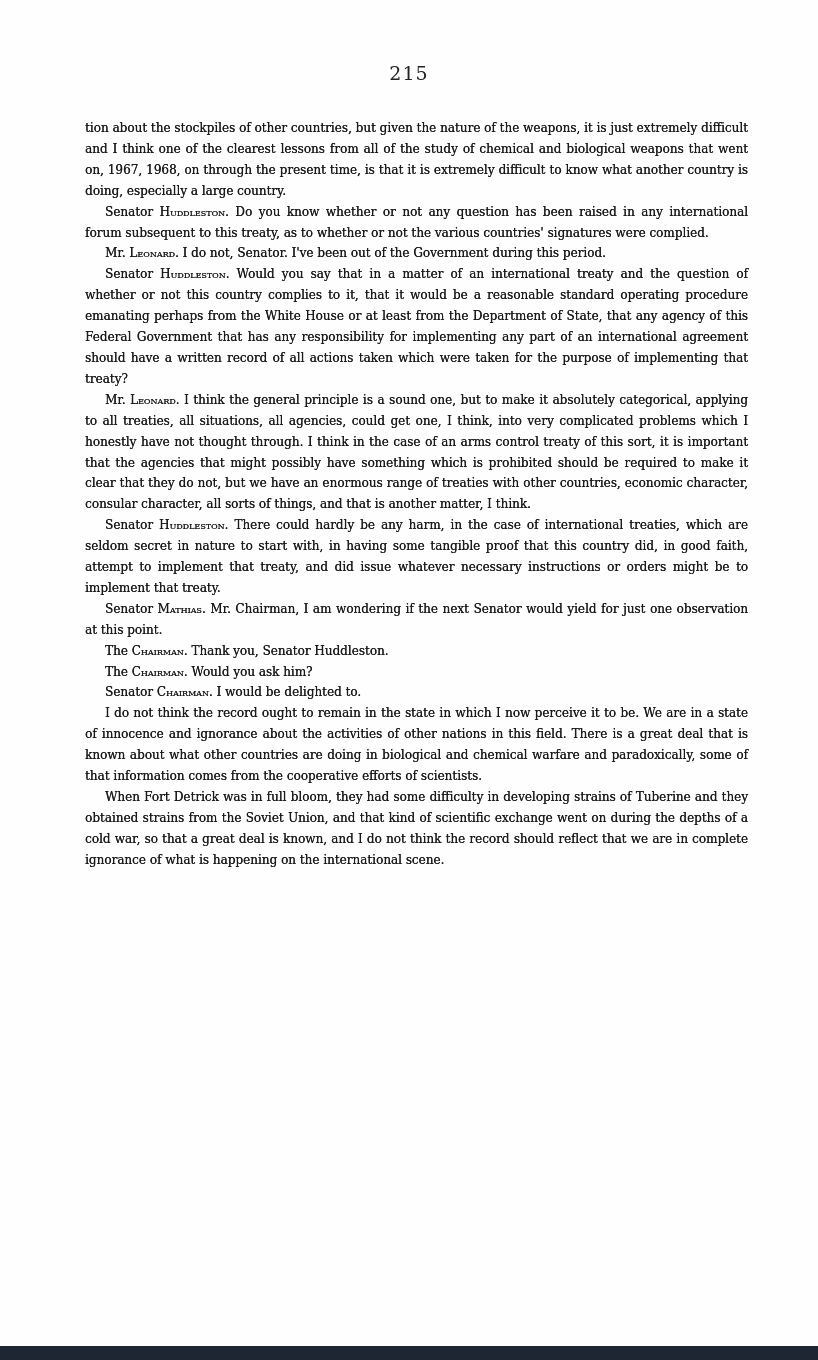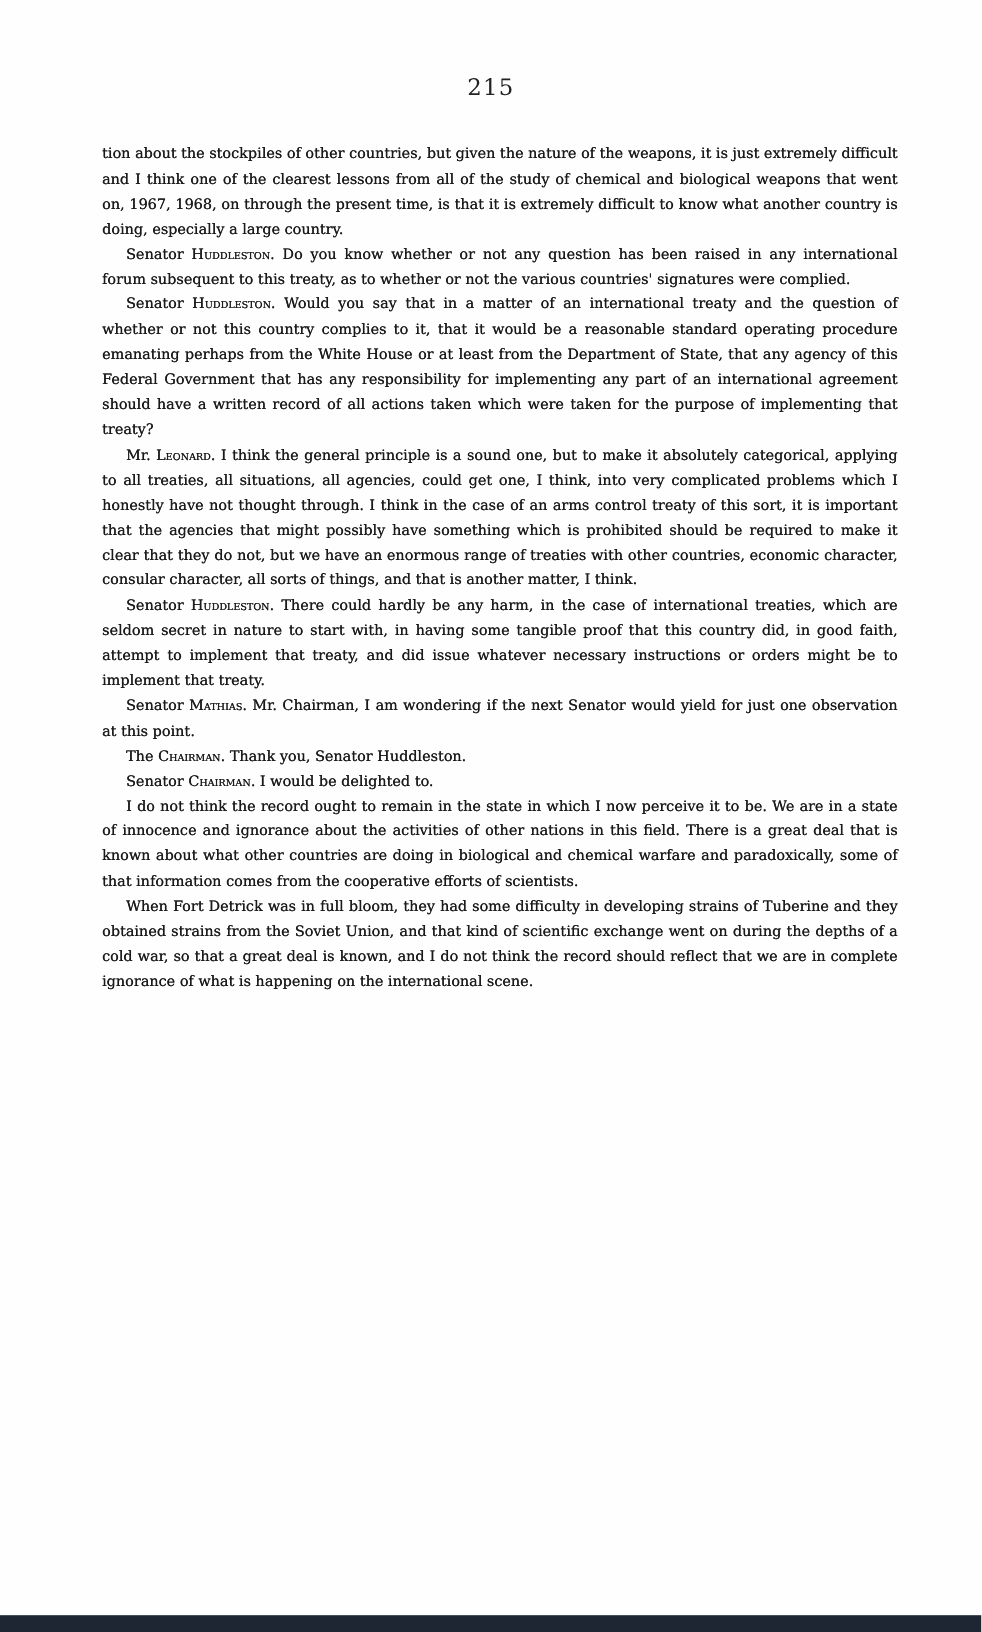--- a/index.html
+++ b/index.html
@@ -58,24 +58,26 @@
 </style>
 </head>
 <body>
 
 <div class="page">
   <div class="page-number">215</div>
 
   <div class="text-block" id="paragraphs">
       <p class="para no-indent">tion about the stockpiles of other countries, but given the nature of the weapons, it is just extremely difficult and I think one of the clearest lessons from all of the study of chemical and biological weapons that went on, 1967, 1968, on through the present time, is that it is extremely difficult to know what another country is doing, especially a large country.</p>
       <p class="para"><span>Senator </span><span class="speaker">Huddleston</span>. Do you know whether or not any question has been raised in any international forum subsequent to this treaty, as to whether or not the various countries' signatures were complied.</p>
+      <p class="para"><span>Mr. </span><span class="speaker">Leonard</span>. I do not, Senator. I've been out of the Government during this period.</p>
       <p class="para"><span>Senator </span><span class="speaker">Huddleston</span>. Would you say that in a matter of an international treaty and the question of whether or not this country complies to it, that it would be a reasonable standard operating procedure emanating perhaps from the White House or at least from the Department of State, that any agency of this Federal Government that has any responsibility for implementing any part of an international agreement should have a written record of all actions taken which were taken for the purpose of implementing that treaty?</p>
       <p class="para"><span>Mr. </span><span class="speaker">Leonard</span>. I think the general principle is a sound one, but to make it absolutely categorical, applying to all treaties, all situations, all agencies, could get one, I think, into very complicated problems which I honestly have not thought through. I think in the case of an arms control treaty of this sort, it is important that the agencies that might possibly have something which is prohibited should be required to make it clear that they do not, but we have an enormous range of treaties with other countries, economic character, consular character, all sorts of things, and that is another matter, I think.</p>
       <p class="para"><span>Senator </span><span class="speaker">Huddleston</span>. There could hardly be any harm, in the case of international treaties, which are seldom secret in nature to start with, in having some tangible proof that this country did, in good faith, attempt to implement that treaty, and did issue whatever necessary instructions or orders might be to implement that treaty.</p>
       <p class="para"><span>Senator </span><span class="speaker">Mathias</span>. Mr. Chairman, I am wondering if the next Senator would yield for just one observation at this point.</p>
       <p class="para"><span>The </span><span class="speaker">Chairman</span>. Thank you, Senator Huddleston.</p>
+      <p class="para"><span>The </span><span class="speaker">Chairman</span>. Would you ask him?</p>
       <p class="para"><span>Senator </span><span class="speaker">Chairman</span>. I would be delighted to.</p>
       <p class="para">I do not think the record ought to remain in the state in which I now perceive it to be. We are in a state of innocence and ignorance about the activities of other nations in this field. There is a great deal that is known about what other countries are doing in biological and chemical warfare and paradoxically, some of that information comes from the cooperative efforts of scientists.</p>
       <p class="para">When Fort Detrick was in full bloom, they had some difficulty in developing strains of Tuberine and they obtained strains from the Soviet Union, and that kind of scientific exchange went on during the depths of a cold war, so that a great deal is known, and I do not think the record should reflect that we are in complete ignorance of what is happening on the international scene.</p>
     </div>
 
   <div class="bottom-edge-bar"></div>
 </div>
 
 </body></html>

